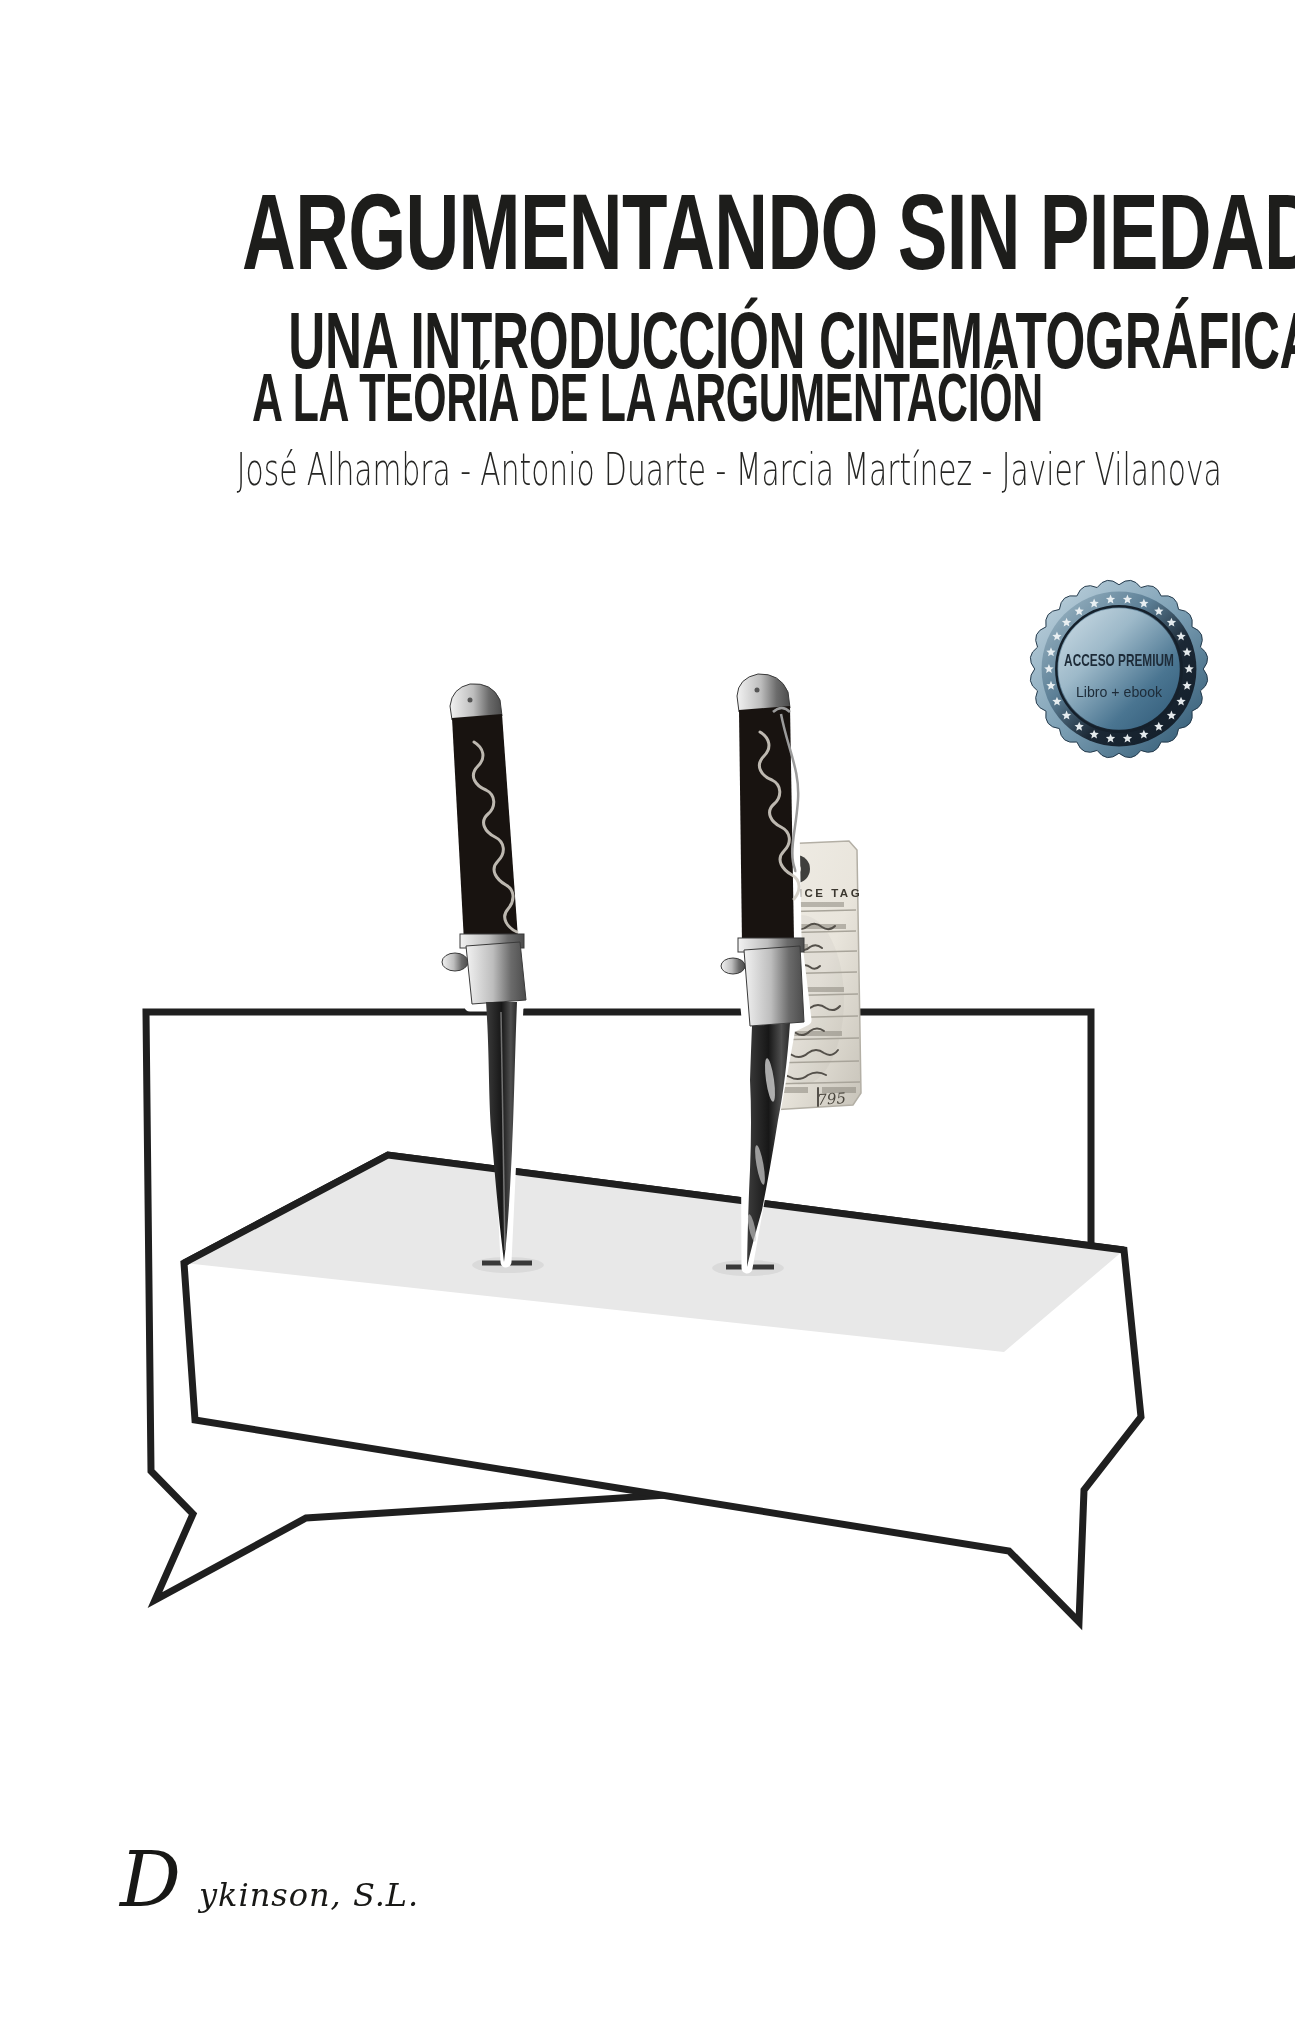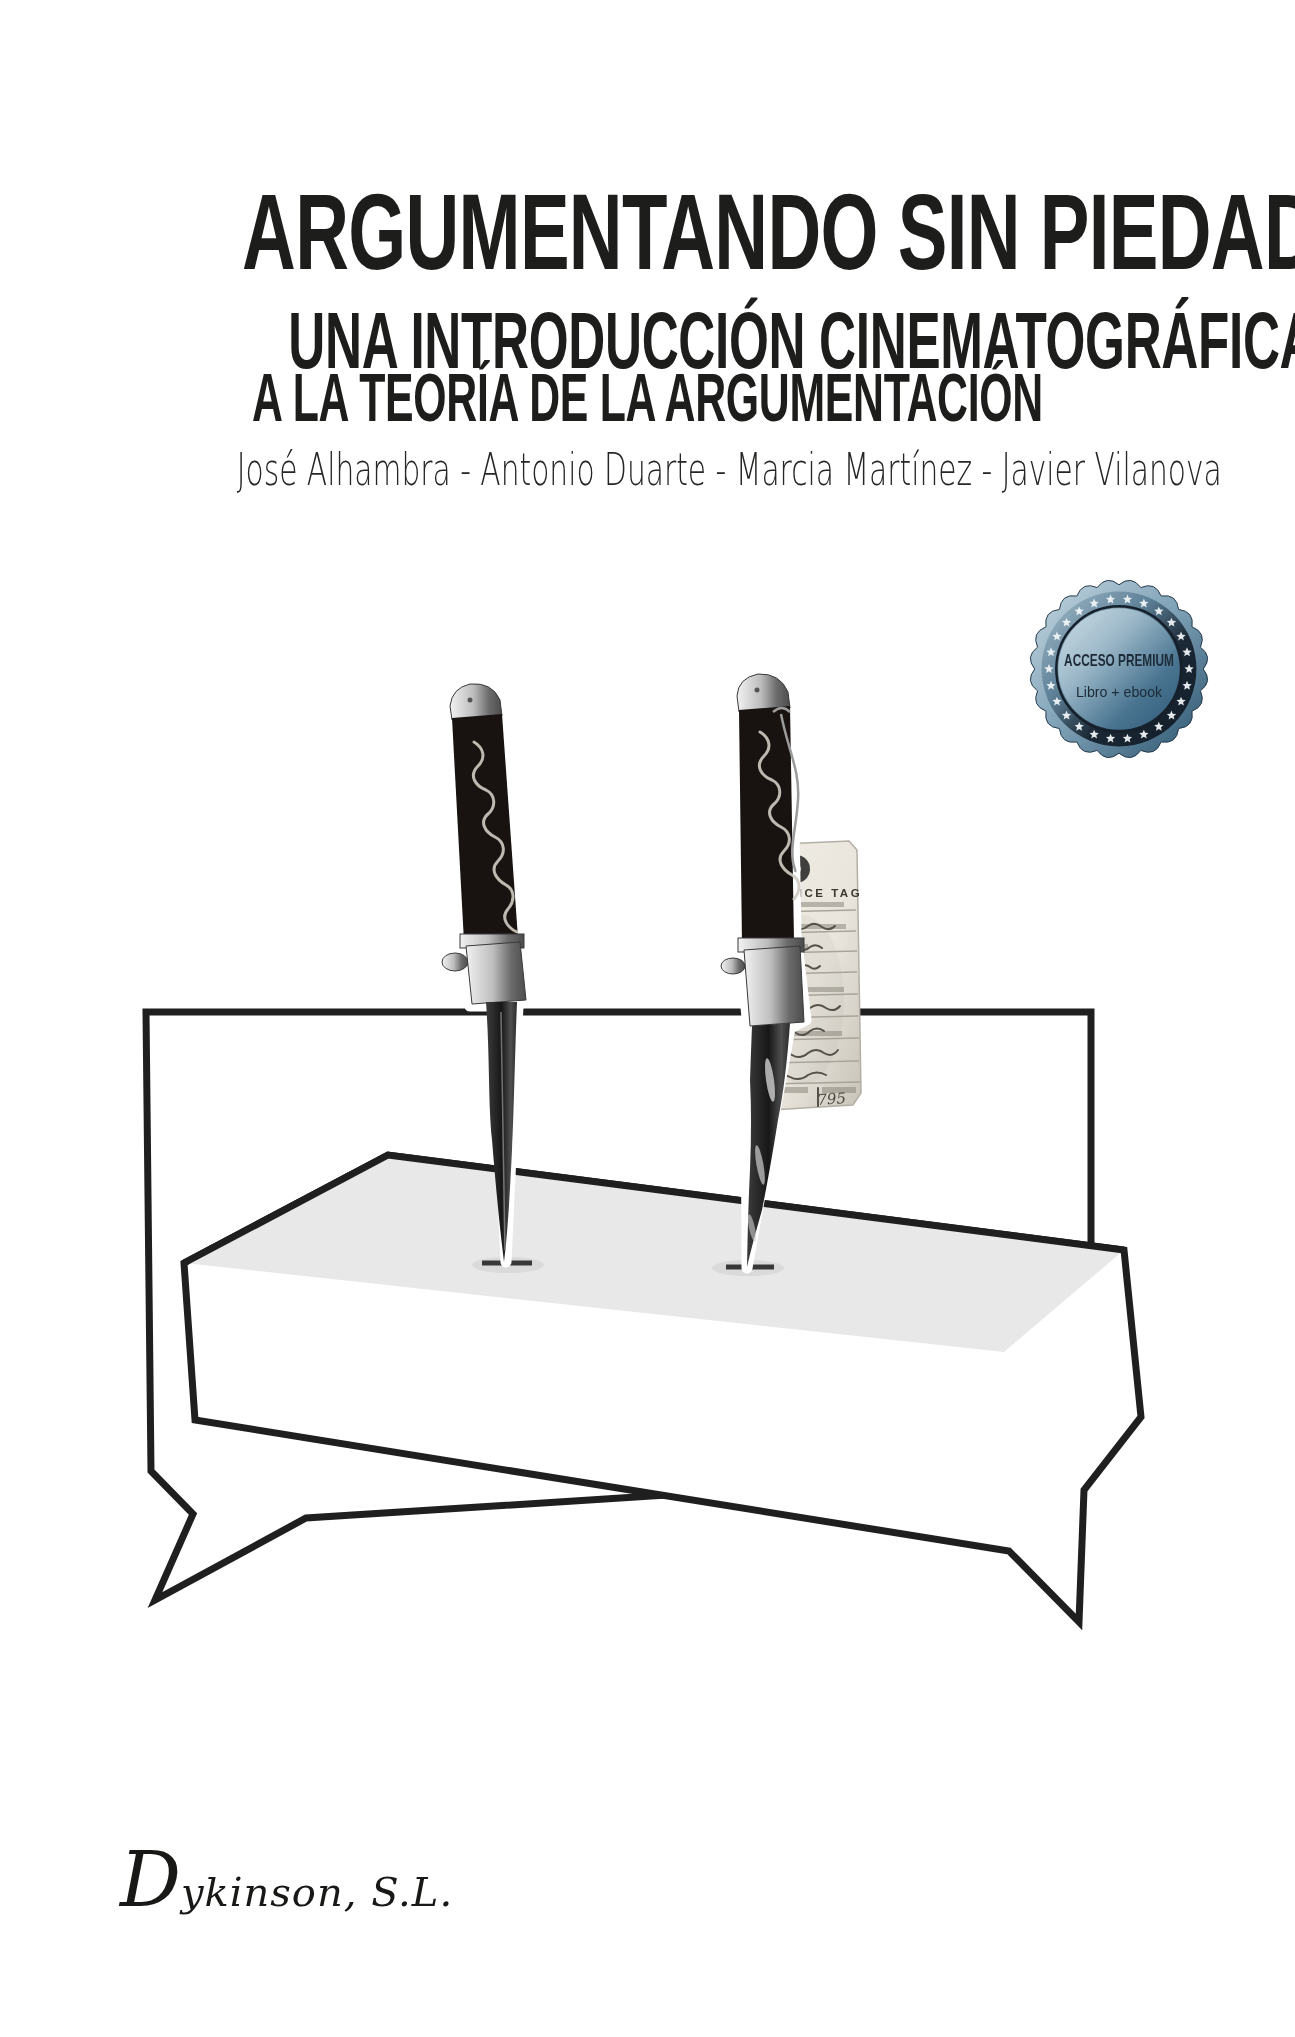--- a/index.html
+++ b/index.html
@@ -13,21 +13,21 @@
   .heading-row span{display:inline-block;white-space:nowrap;transform-origin:50% 50%;}
   .title-row{top:178px;font-size:108px;font-weight:bold;letter-spacing:-1px;}
   .sub-row1{top:301px;font-size:80px;font-weight:bold;letter-spacing:-0.5px;}
   .sub-row2{top:363px;font-size:68px;font-weight:bold;letter-spacing:-0.5px;}
   .authors-row{top:448px;font-size:44px;font-weight:300;color:#262624;font-family:"DejaVu Sans","Liberation Sans",sans-serif;}
   .art{position:absolute;left:0;top:0;width:1295px;height:2037px;}
   .badge{position:absolute;left:1021px;top:571px;width:196px;height:196px;}
   .badge text{font-family:"Liberation Sans",sans-serif;}
   .publisher{position:absolute;left:120px;top:1842px;font-family:"DejaVu Serif","Liberation Serif",serif;font-style:italic;color:#181816;white-space:nowrap;}
   .publisher .pub-initial{font-size:76px;line-height:1;vertical-align:baseline;}
-  .publisher .pub-rest{font-size:40px;letter-spacing:1px;}
+  .publisher .pub-rest{font-size:32px;letter-spacing:1px;margin-left:18px;}
   svg{display:block;}
 </style>
 </head>
 <body>
 
 <div class="heading-row title-row">
   <span style="transform: scaleX(0.6895);">ARGUMENTANDO SIN PIEDAD</span>
 </div>
 <div class="heading-row sub-row1">
   <span style="transform: scaleX(0.6406);">UNA INTRODUCCIÓN CINEMATOGRÁFICA</span>

